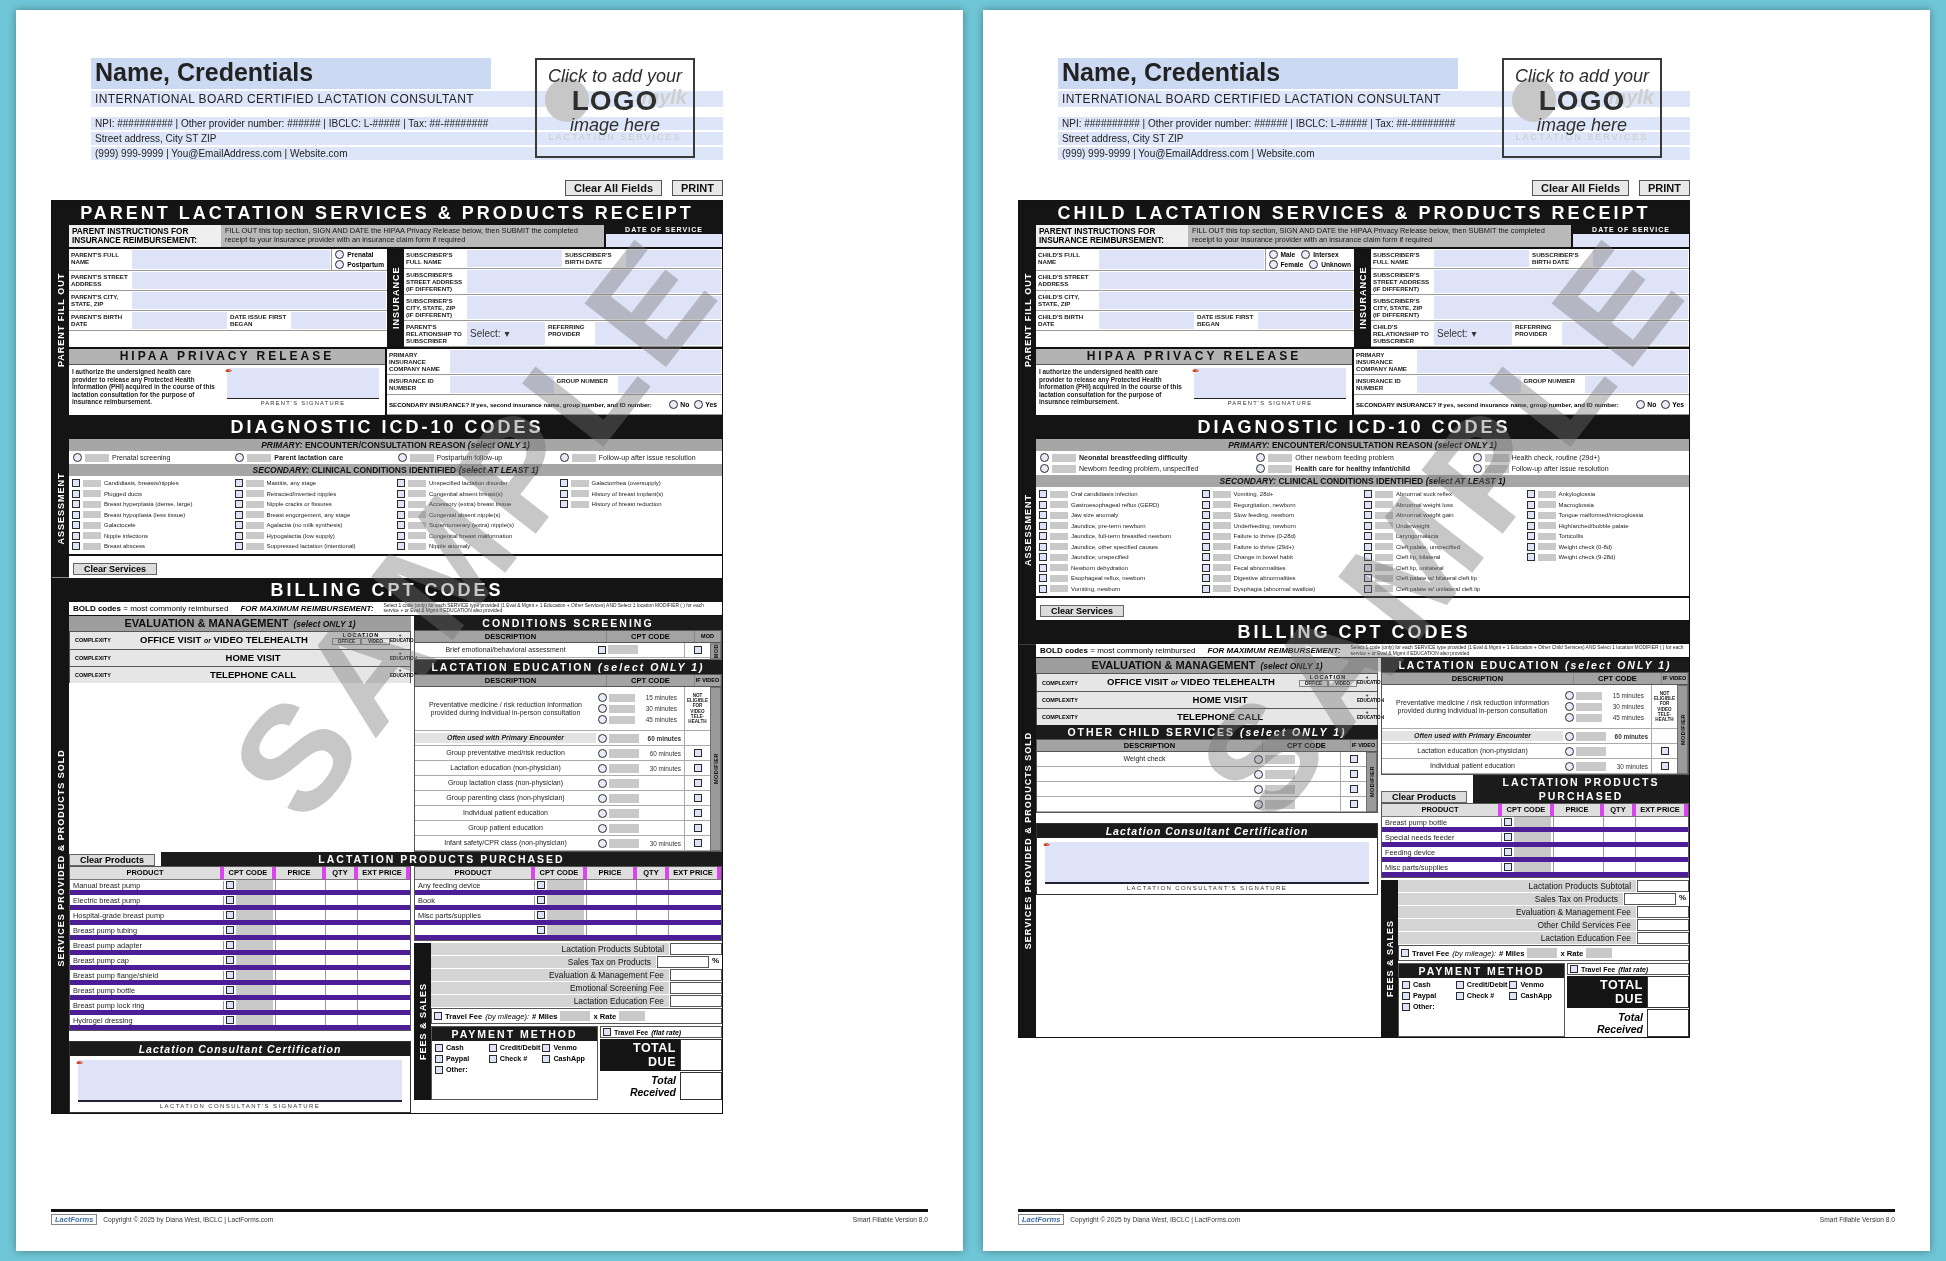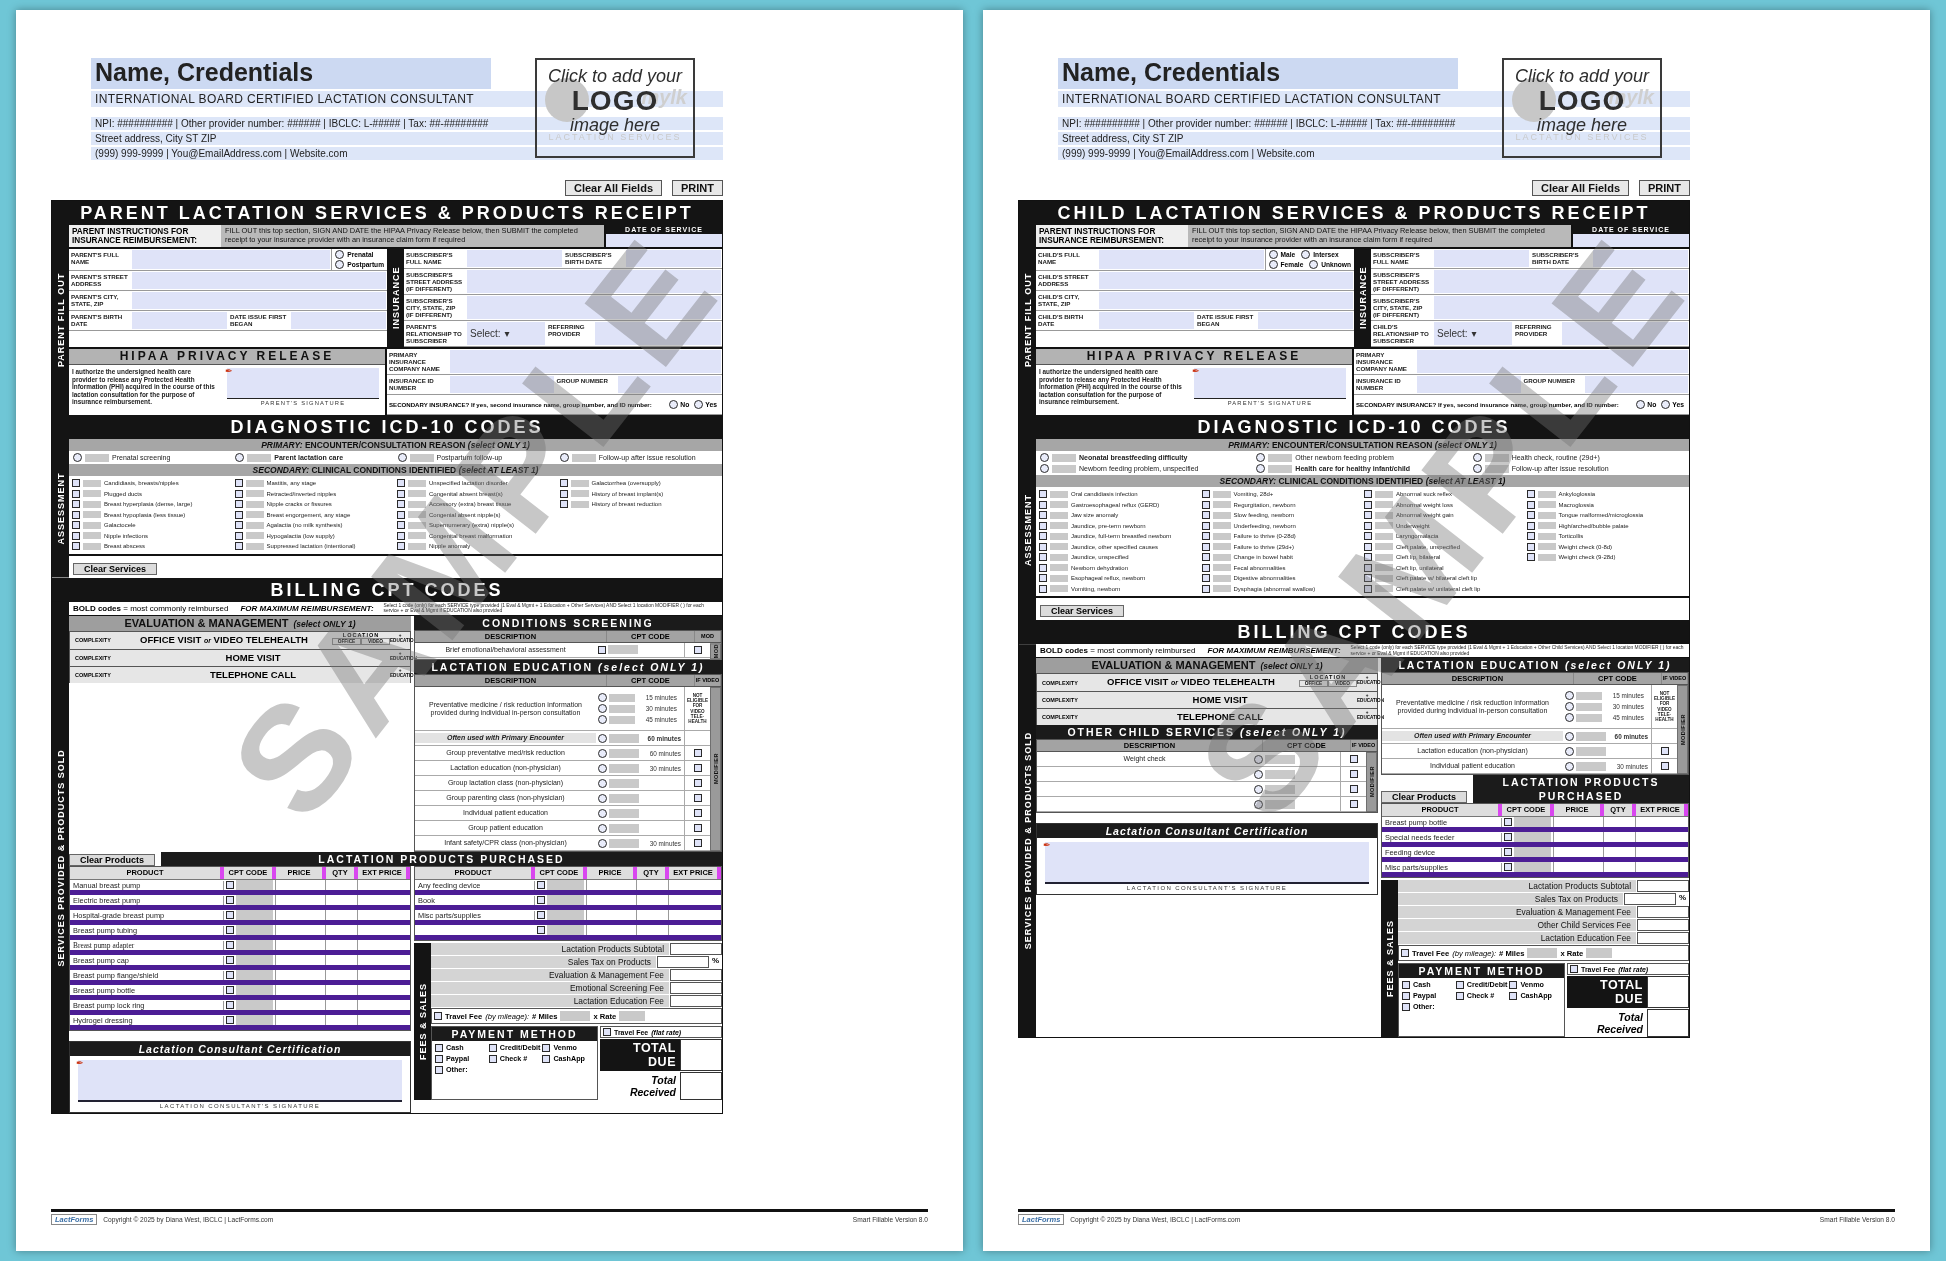--- a/index.html
+++ b/index.html
@@ -704,21 +704,21 @@
                       <div class="pn" style="flex: 1 1 0%;">Breast pump tubing</div>
                       <div class="pc" style="width: 52px;">
                         <span class="chk"></span>
                         <span class="gb" style="height: 10px;"></span>
                       </div>
                       <div class="px" style="width: 50px;"></div>
                       <div class="px" style="width: 32px;"></div>
                       <div class="px" style="width: 52px; border-right: none;"></div>
                     </div>
                     <div class="prow">
-                      <div class="pn" style="flex: 1 1 0%; font-family: Liberation Serif, serif;">Breast pump adapter</div>
+                      <div class="pn" style="flex: 1 1 0%;">Breast pump adapter</div>
                       <div class="pc" style="width: 52px;">
                         <span class="chk"></span>
                         <span class="gb" style="height: 10px;"></span>
                       </div>
                       <div class="px" style="width: 50px;"></div>
                       <div class="px" style="width: 32px;"></div>
                       <div class="px" style="width: 52px; border-right: none;"></div>
                     </div>
                     <div class="prow">
                       <div class="pn" style="flex: 1 1 0%;">Breast pump cap</div>

